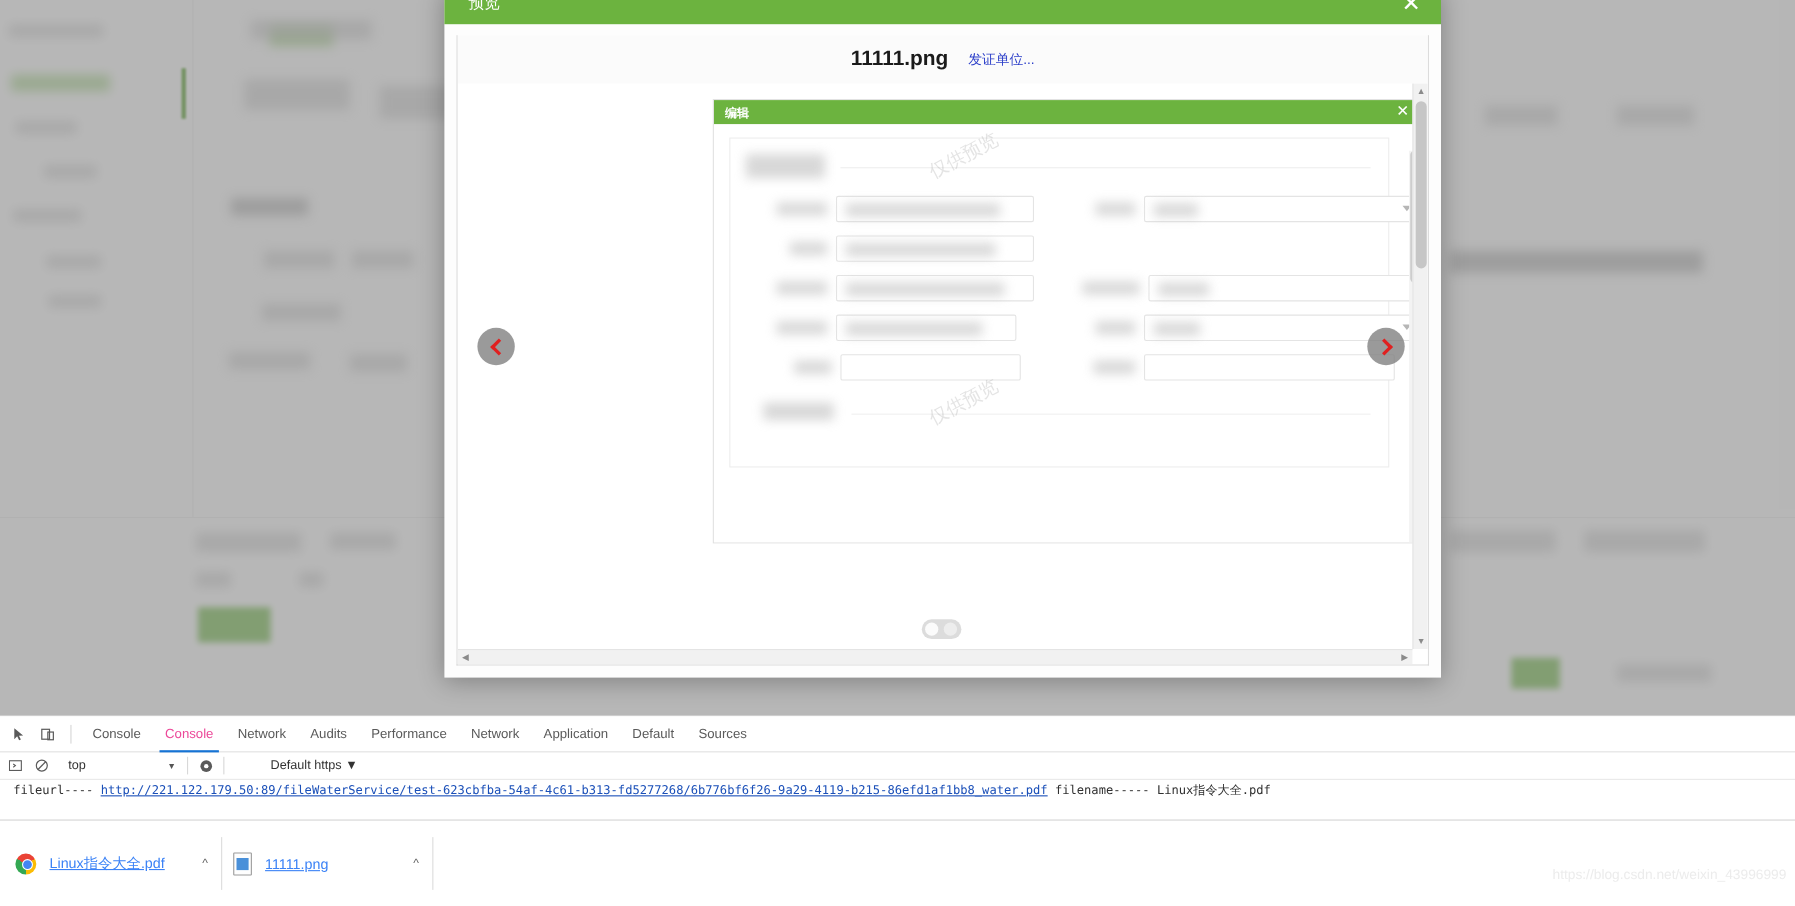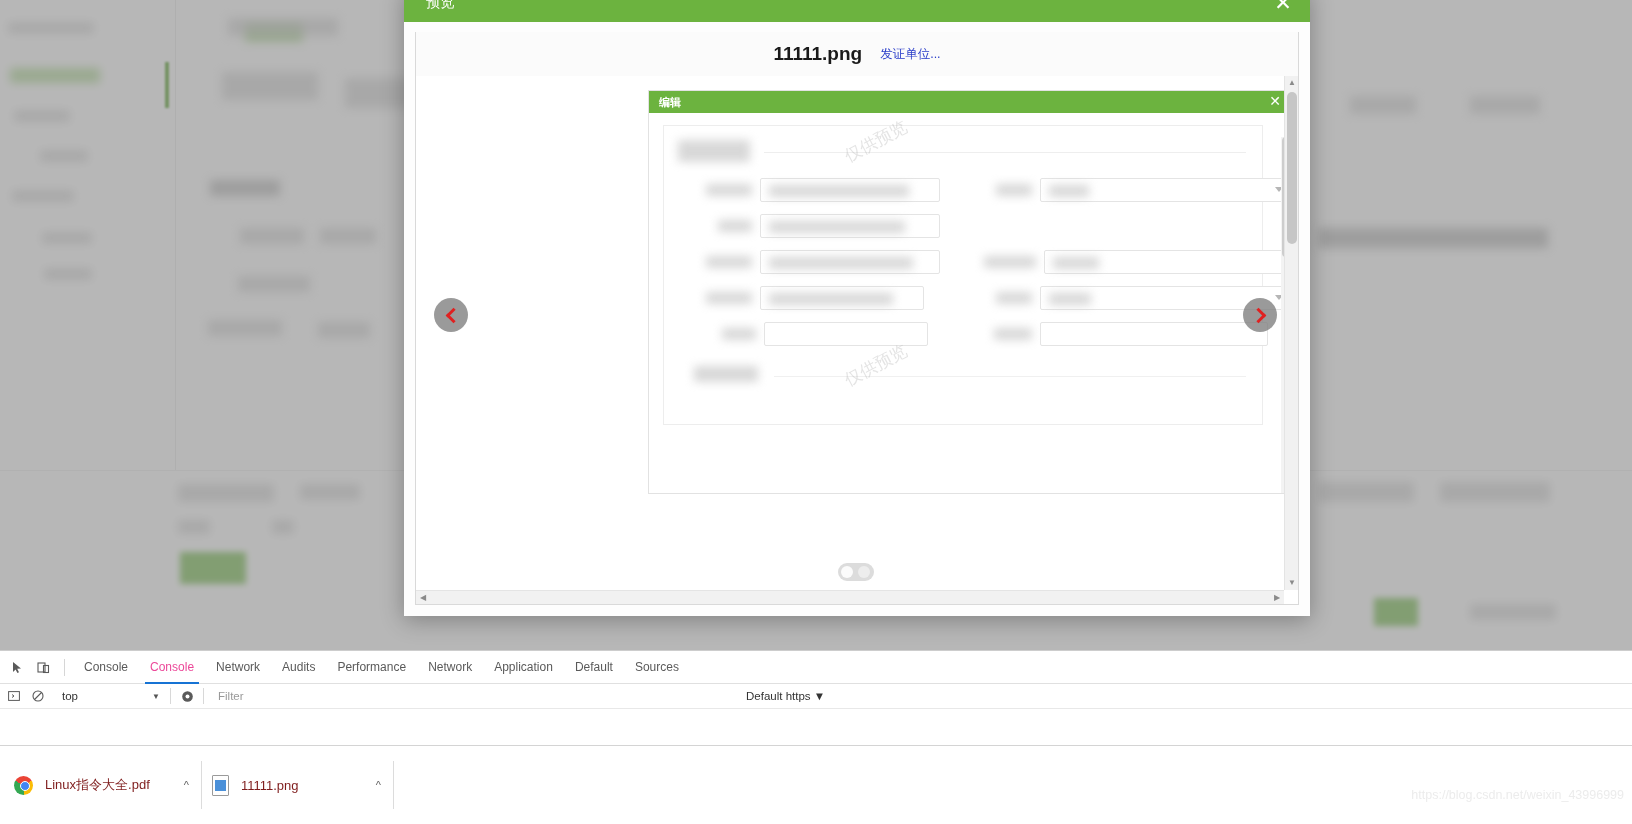--- a/index.html
+++ b/index.html
@@ -272,21 +272,21 @@
   .dlbar {
     position: absolute; left: 0; top: 745px; width: 1632px; height: 79px;
     background: #ffffff; border-top: 1px solid #d4d4d4;
     display: flex; align-items: center; padding-left: 4px;
   }
   .dl-item {
     height: 48px; display: flex; align-items: center; gap: 12px;
     padding: 0 12px 0 10px; border-right: 1px solid #dcdcdc; cursor: pointer;
     min-width: 192px;
   }
-  .dl-name { font-size: 13px; color: #7f1d1d; white-space: nowrap; }
+  .dl-name { font-size: 13px; color: #3b82f6; white-space: nowrap; text-decoration: underline; }
   .dl-caret { color: #606060; font-size: 11px; margin-left: auto; padding-left: 22px; }
   .chrome-ico {
     width: 19px; height: 19px; border-radius: 50%;
     background:
       conic-gradient(from -60deg,
         #ea4335 0deg 120deg,
         #fbbc05 120deg 240deg,
         #34a853 240deg 360deg);
     position: relative; flex: none;
   }
@@ -558,25 +558,27 @@
         <span style="font-size:8px;color:#555;">▼</span>
       </span>
       <span class="vdiv"></span>
       <span class="fb-btn">
         <svg width="13" height="13" viewBox="0 0 13 13">
           <circle cx="6.5" cy="6.5" r="5.3" fill="#5a5a5a"></circle>
           <circle cx="6.5" cy="6.5" r="2" fill="#ffffff"></circle>
         </svg>
       </span>
       <span class="vdiv"></span>
-      <input class="filter-input" type="text" placeholder="Filter" style="">
       <span class="levels">Default https ▼</span>
       <span style="flex:1"></span>
     </div>
 
+    <div class="dt-console">
+      <span>fileurl---- </span><a href="#">http://221.122.179.50:89/fileWaterService/test-623cbfba-54af-4c61-b313-fd5277268/6b776bf6f26-9a29-4119-b215-86efd1af1bb8_water.pdf</a><span> filename----- Linux指令大全.pdf</span>
+    </div>
   </div>
 
   <div class="dlbar">
     <div class="dl-item">
       <span class="chrome-ico"></span>
       <span class="dl-name">Linux指令大全.pdf</span>
       <span class="dl-caret">^</span>
     </div>
     <div class="dl-item">
       <span class="png-ico"></span>

